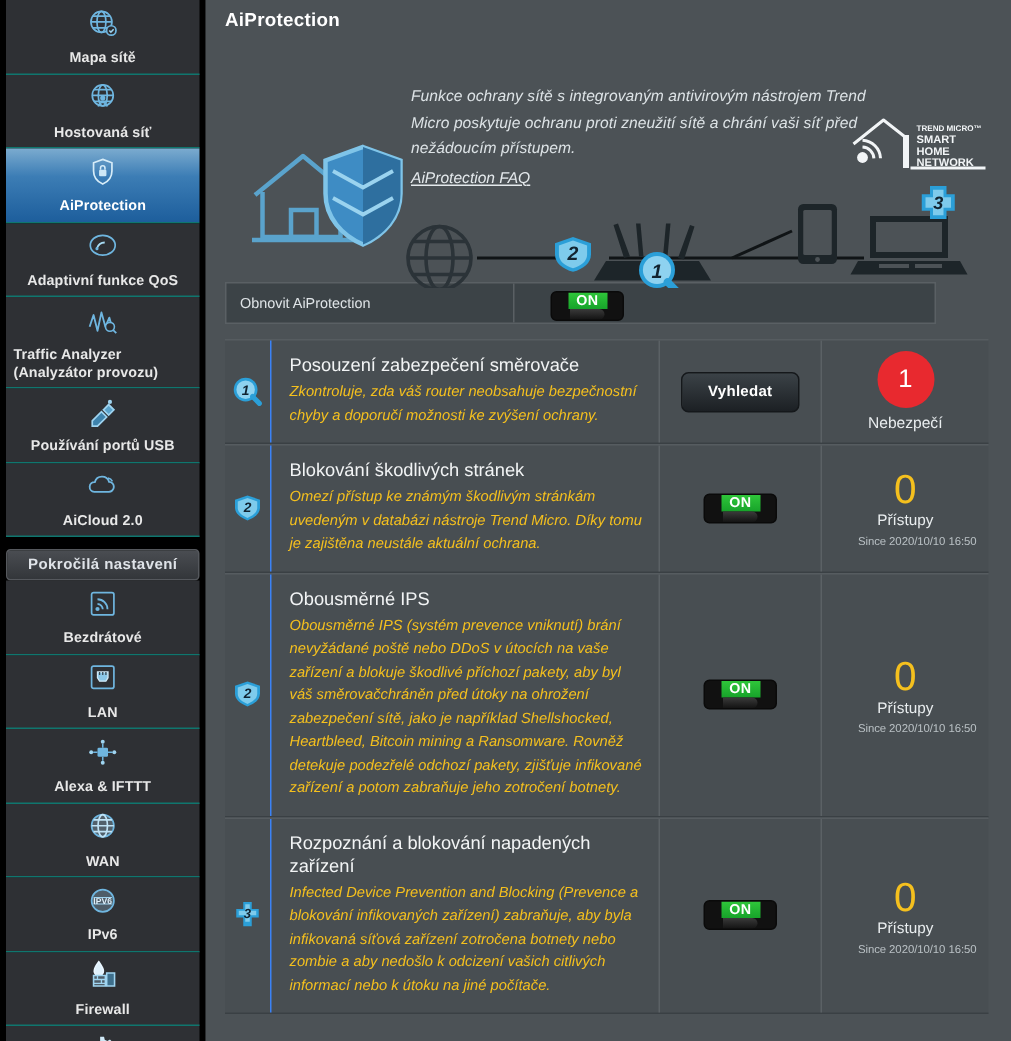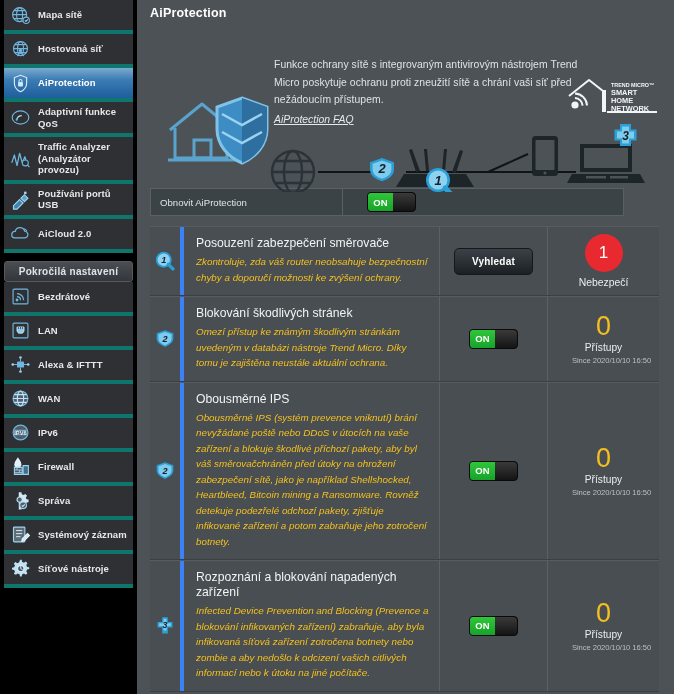--- a/index.html
+++ b/index.html
@@ -11,26 +11,27 @@
   }
   #app { display: flex; width: 674px; height: 694px; background: #0d0d0d; }
 
   
   .sidebar { width: 137px; flex: 0 0 137px; background: #000; padding: 0 4px; }
   .nav-list { display: flex; flex-direction: column; }
   .nav-item {
     display: flex; align-items: center; gap: 7px;
     min-height: 34px; padding: 4px 5px;
     background: #2e3034;
-    border-bottom: 4px solid #0f766e;
+    border-bottom: 1px solid #0f766e;
     color: #e8e8e8;
     font-size: 9.5px; font-weight: bold;
     line-height: 11.5px;
     letter-spacing: .1px;
     cursor: pointer;
+    flex-direction: column;
   }
   .nav-item.active {
     background: linear-gradient(to bottom, #7babcf 0%, #3c7db5 38%, #1d5e9c 100%);
     color: #fff;
   }
   .nav-icon { flex: 0 0 22px; width: 22px; height: 22px; display: flex; align-items: center; justify-content: center; }
   .nav-icon svg { width: 21px; height: 21px; display: block; }
   .section-head {
     margin: 8px 0 0 0; height: 21px;
     background: linear-gradient(to bottom,#4a4d52,#33363a);
@@ -43,21 +44,21 @@
 
   
   .main { flex: 1 1 auto; background: #4c5256; padding: 4px 7px 0 9px; overflow: hidden; }
   .page-title { color: #fff; font-size: 12.5px; font-weight: bold; padding: 2px 0 6px 4px; letter-spacing: .2px; }
 
   
   .hero { position: relative; height: 160px; }
   .hero-art { position: absolute; left: 20px; top: 62px; width: 110px; height: 90px; }
   .hero-text { position: absolute; left: 128px; top: 30px; width: 315px; }
   .hero-text p {
-    color: #dde3e6; font-size: 10.4px; 
+    color: #dde3e6; font-size: 10.4px; font-style: italic;
     line-height: 17.5px; letter-spacing: .05px;
   }
   .hero-link {
     display: inline-block; margin-top: 2px;
     color: #e4e9ec; font-size: 10.4px; font-style: italic;
     text-decoration: underline; cursor: pointer;
   }
   .tm-logo { position: absolute; right: 6px; top: 48px; width: 98px; height: 44px; }
   .net-diagram { position: absolute; left: 110px; top: 96px; width: 405px; height: 70px; }
 
@@ -72,21 +73,21 @@
     padding-left: 9px; color: #dfe4e7; font-size: 9.6px;
     border-right: 1px solid #5a6064;
   }
   .restore-switch { padding-left: 24px; }
 
   
   .switch {
     display: inline-flex; align-items: center;
     width: 49px; height: 20px; border-radius: 4px;
     background: #111; border: 1px solid #0a0a0a;
-    overflow: hidden; cursor: pointer;
+    overflow: hidden; cursor: pointer; flex-direction: column;
   }
   .switch .on {
     width: 26px; height: 100%;
     background: linear-gradient(to bottom,#2fc63a,#17a32a);
     color: #fff; font-size: 9.5px; font-weight: bold;
     display: flex; align-items: center; justify-content: center;
     letter-spacing: .2px;
   }
   .switch .knob {
     width: 23px; height: 100%;
@@ -100,21 +101,21 @@
     display: flex; align-items: stretch;
     background: #484e52;
     border-bottom: 1px solid #3a4044;
     border-top: 1px solid #565c60;
     position: relative;
   }
   .card-badge { flex: 0 0 30px; display: flex; align-items: center; justify-content: center; }
   .card-badge svg { width: 20px; height: 20px; }
   .card-body {
     flex: 1 1 auto; padding: 9px 10px 10px 12px;
-    border-left: 4px solid #3b82f6;
+    border-left: 1px solid #3b82f6;
   }
   .card-title { color: #f2f4f5; font-size: 12.2px; line-height: 15px; margin-bottom: 3px; }
   .card-desc {
     color: #f5c01e; font-size: 9.8px; font-style: italic;
     line-height: 15.5px; letter-spacing: .02px;
   }
   .card-action {
     flex: 0 0 108px; display: flex; align-items: center; justify-content: center;
     border-left: 1px solid #5b6165;
   }

